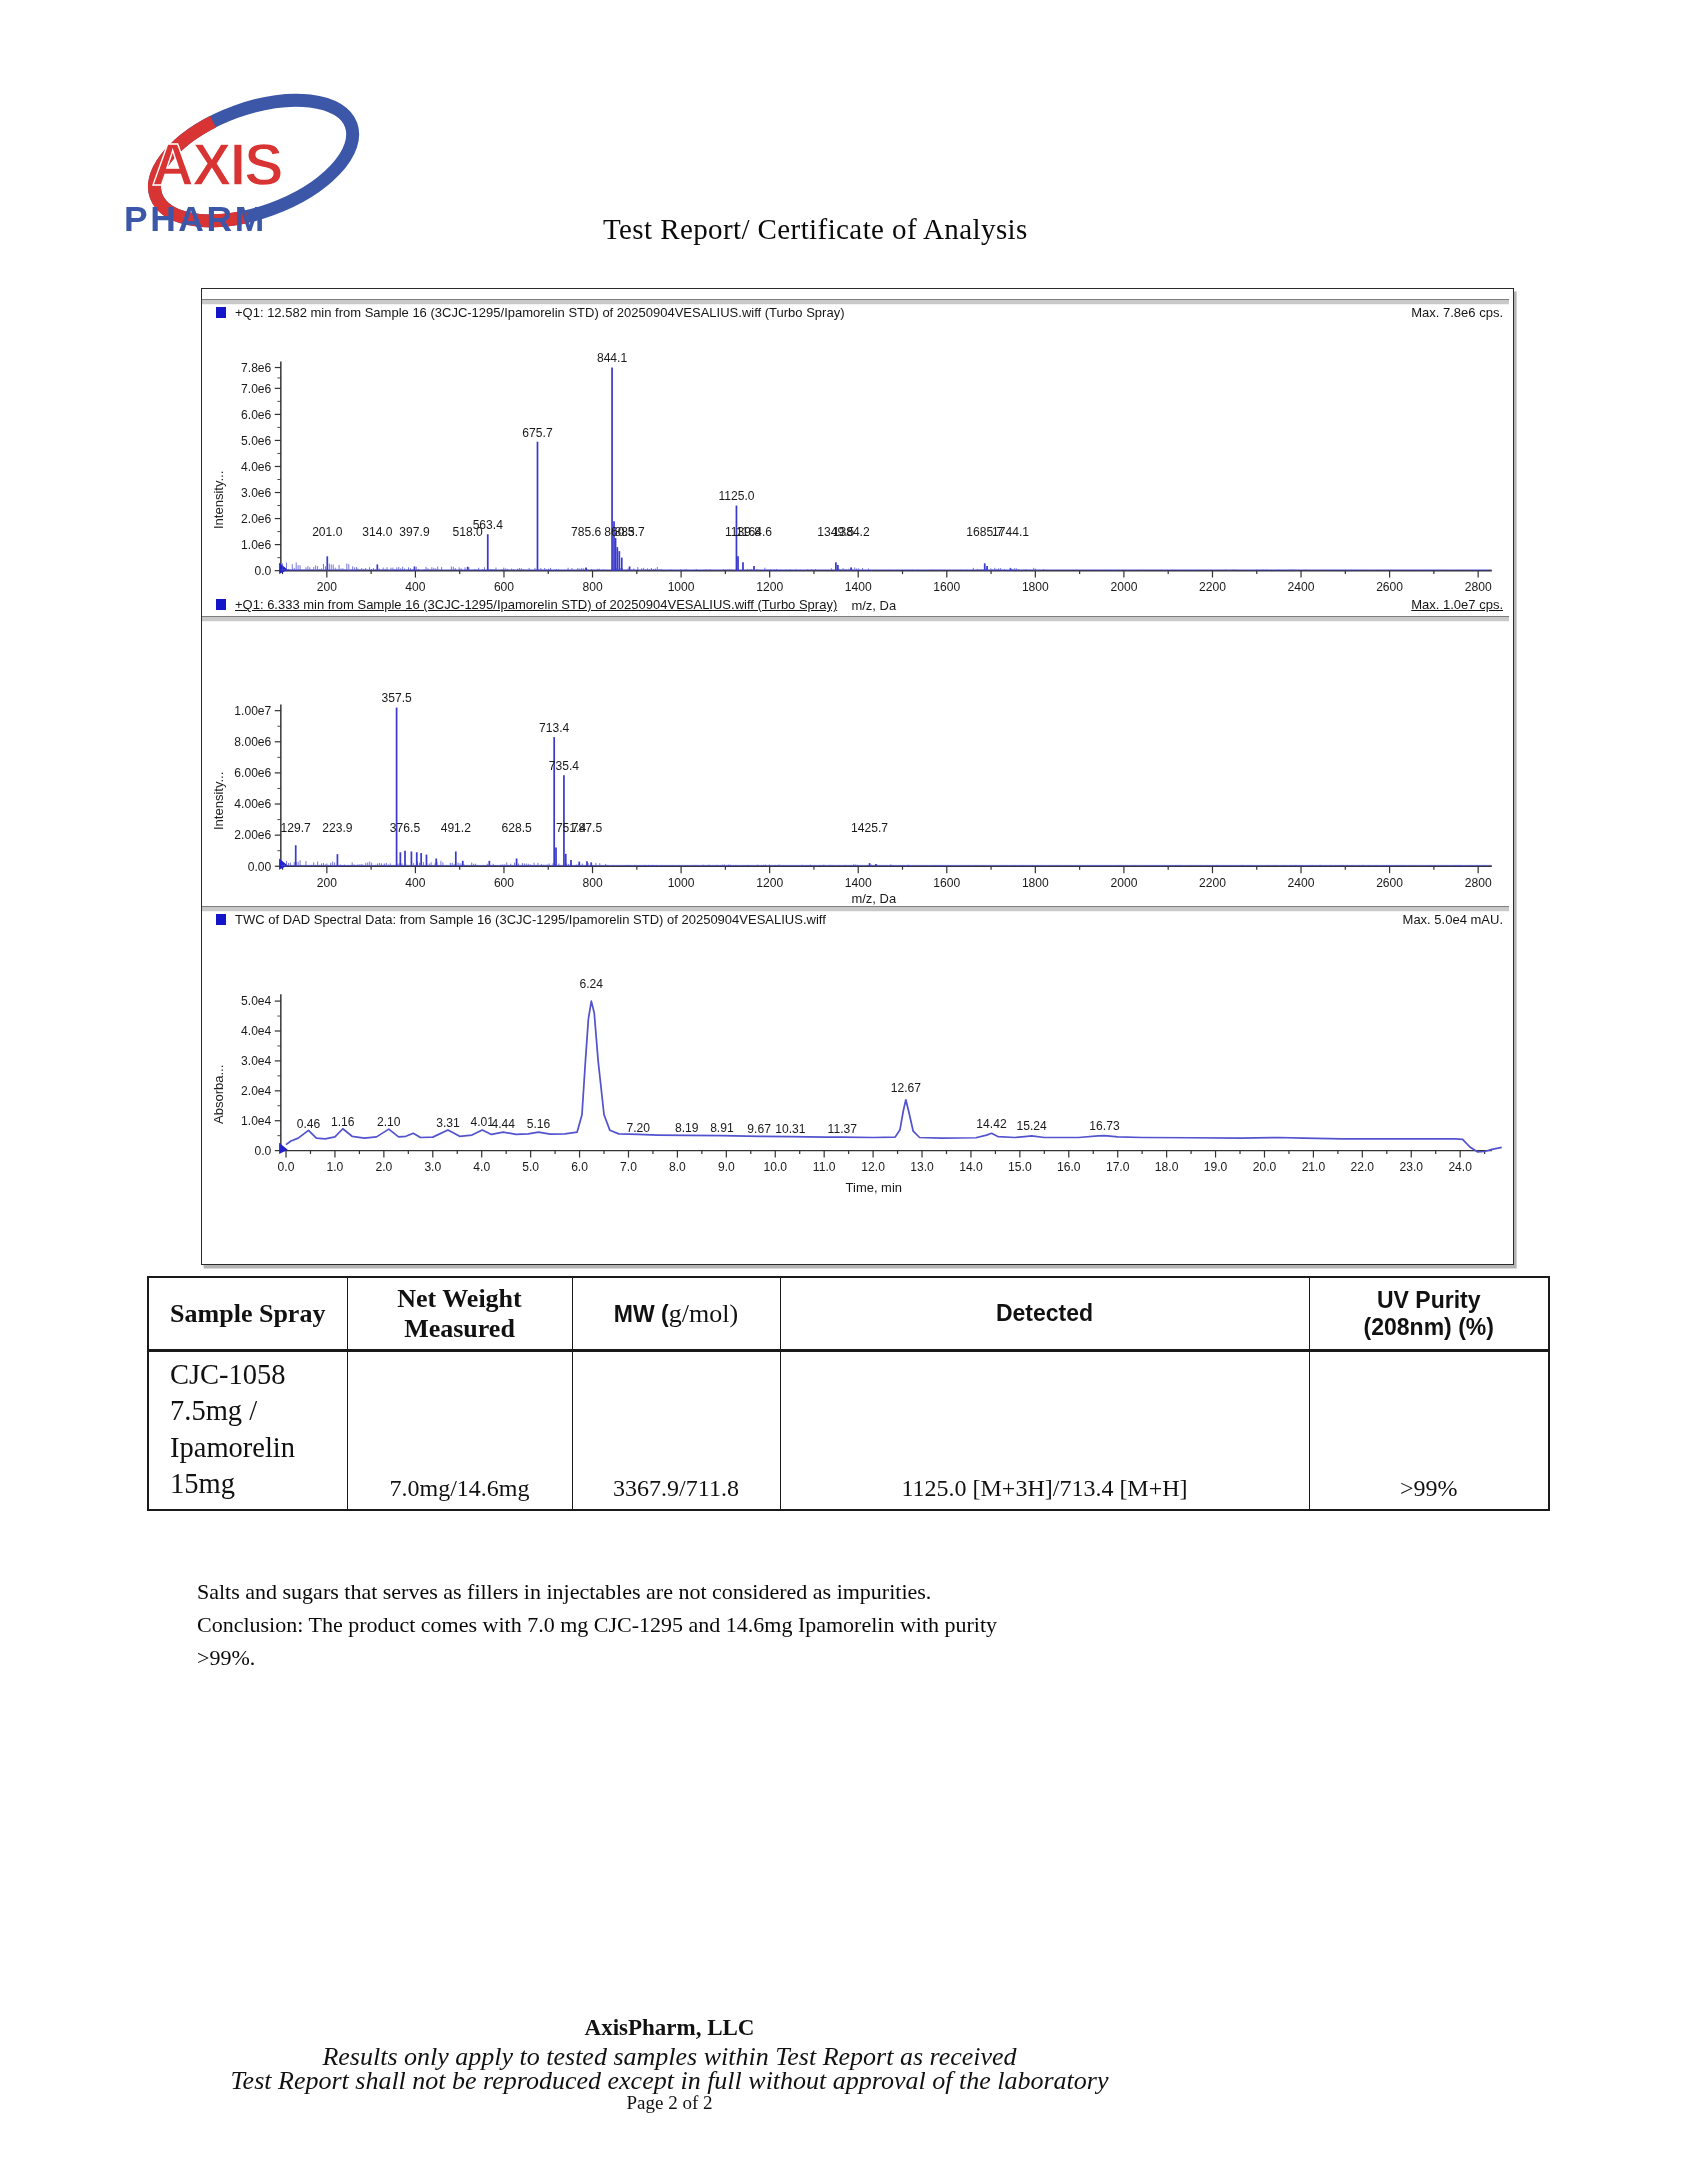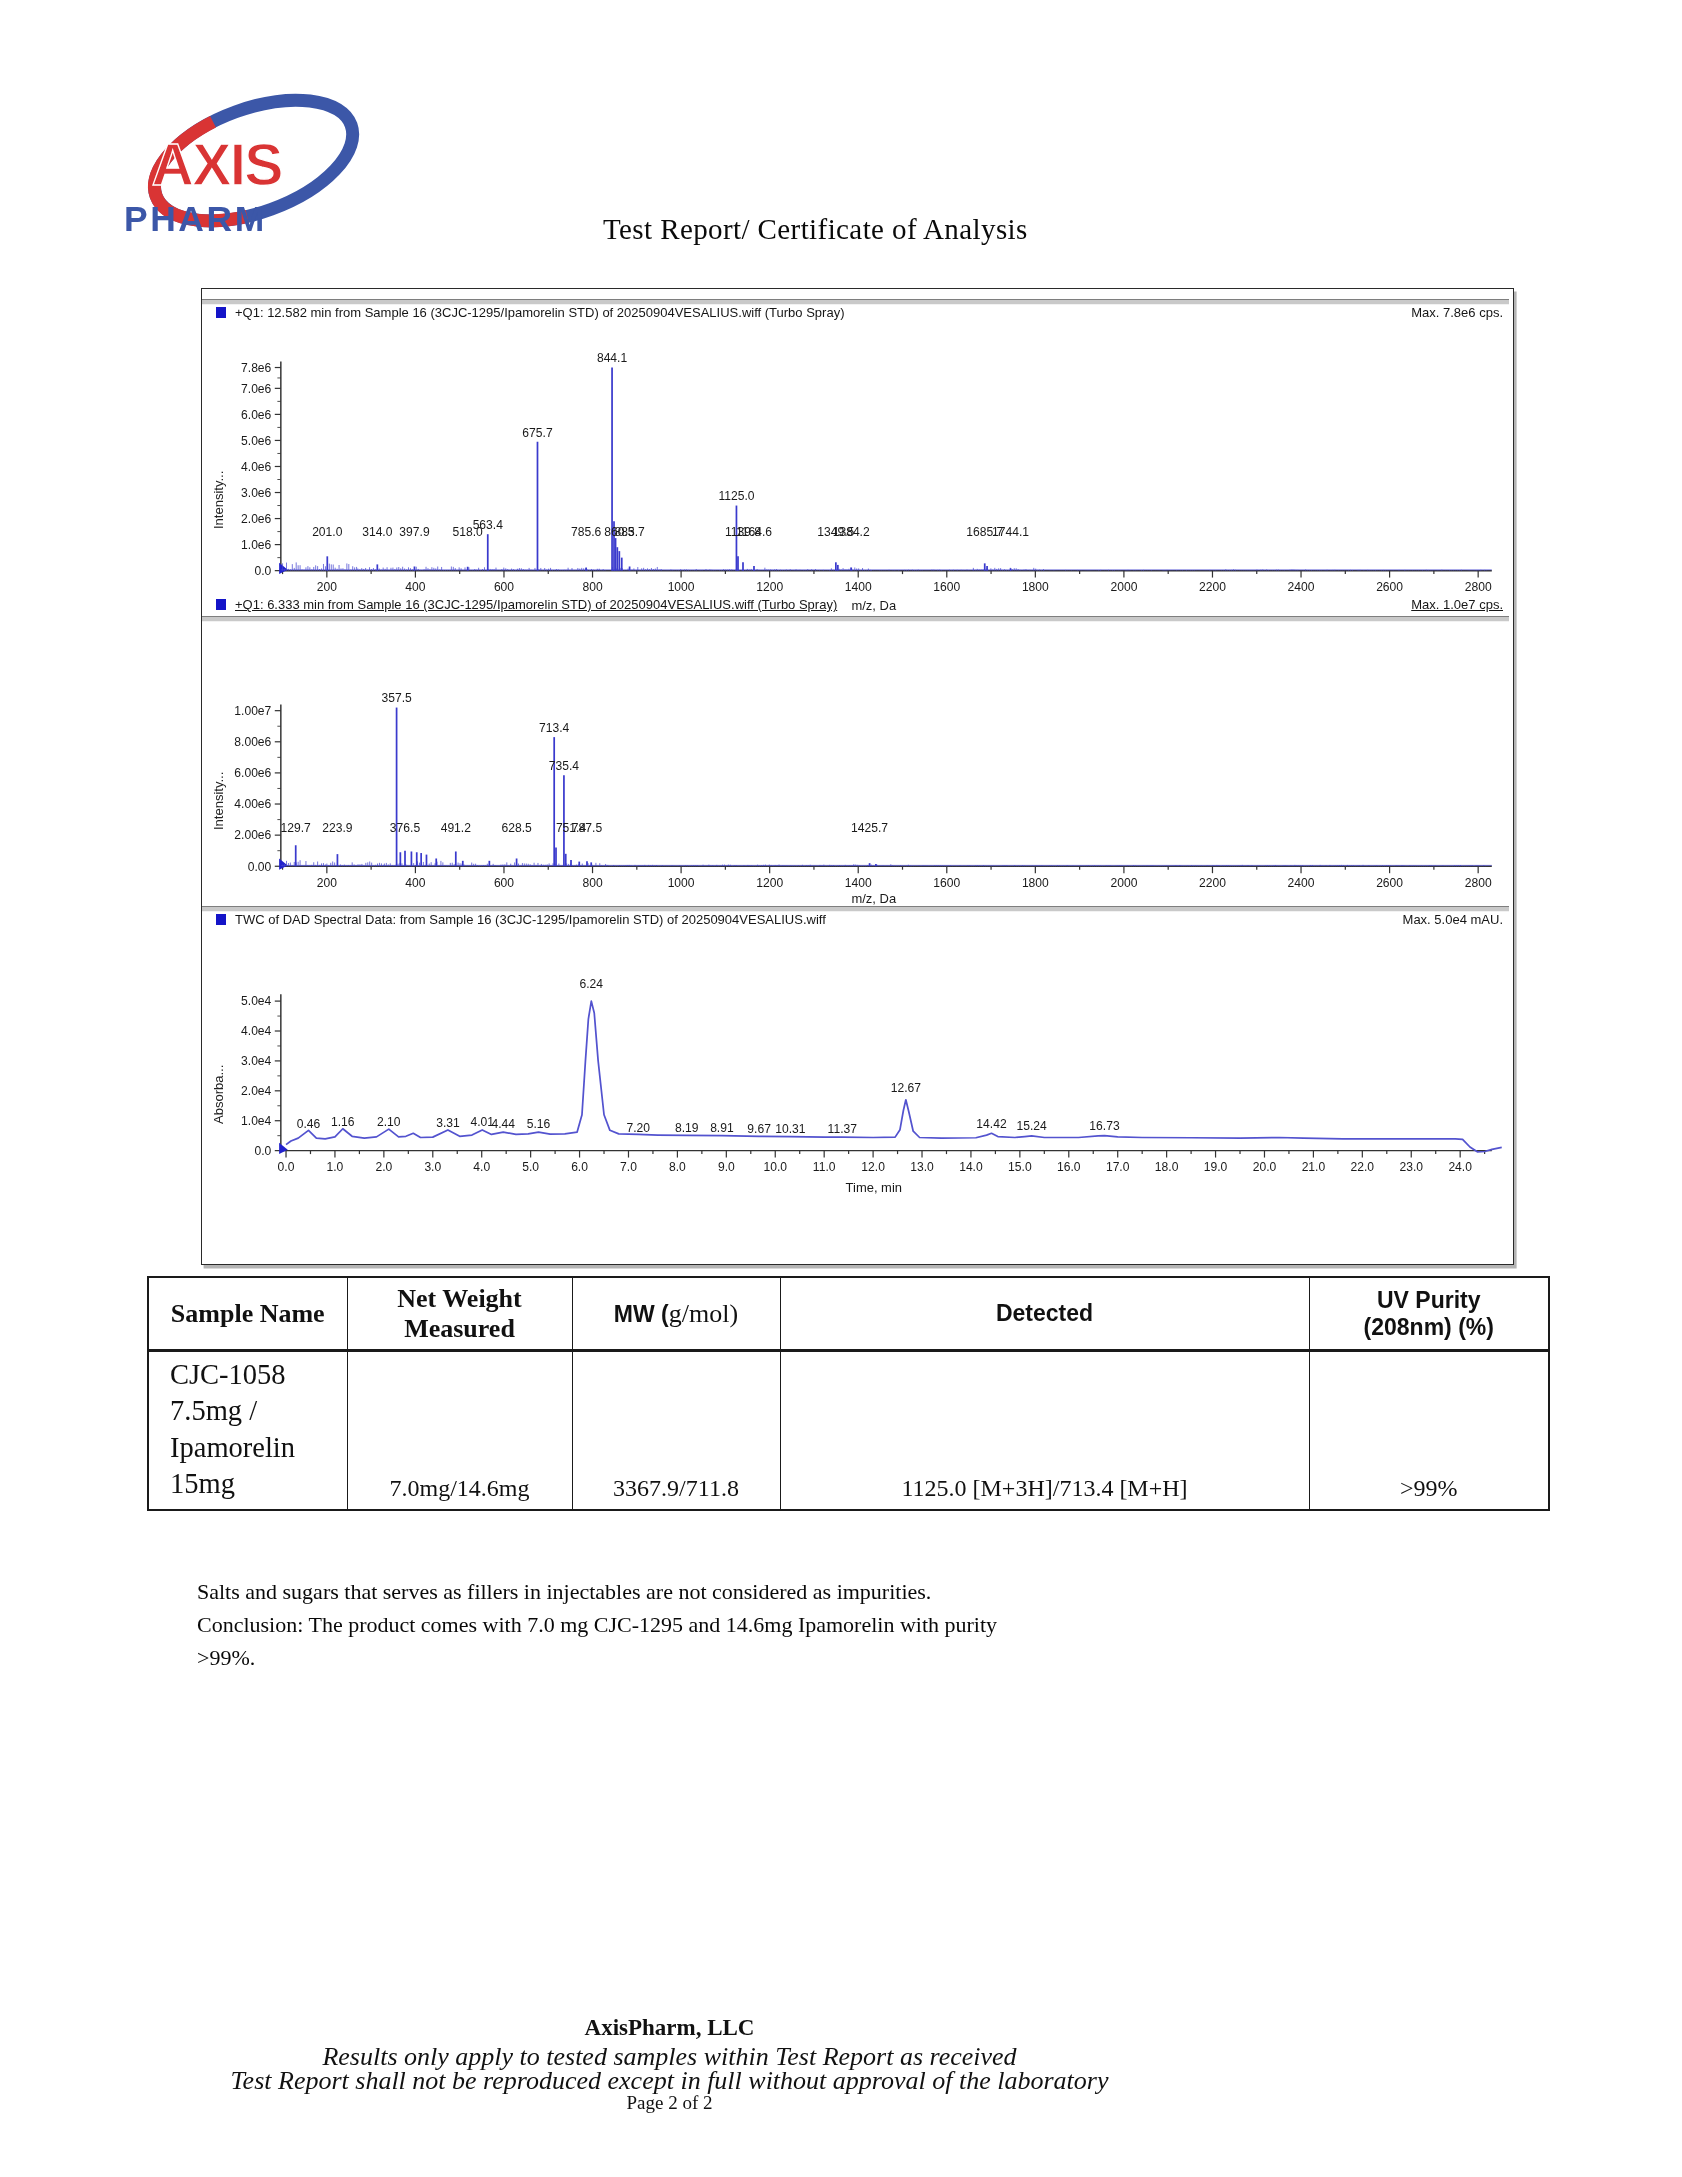--- a/index.html
+++ b/index.html
@@ -1665,21 +1665,21 @@
   <table class="abs coa-table">
     <colgroup>
         <col style="width:199px">
         <col style="width:225px">
         <col style="width:208px">
         <col style="width:529px">
         <col style="width:240px">
       </colgroup>
     <tbody>
         <tr class="hdr-row">
-      <th class="th-serif">Sample Name</th>
+      <th class="th-serif">Sample Spray</th>
       <th class="th-serif">Net Weight
 Measured</th>
       <th><span class="th-sans">MW (</span><span class="mw-rest">g/mol)</span></th>
       <th class="th-sans">Detected</th>
       <th class="th-sans">UV Purity
 (208nm) (%)</th>
     </tr>
     <tr>
       <td class="cell-sample">CJC-1058
 7.5mg /

